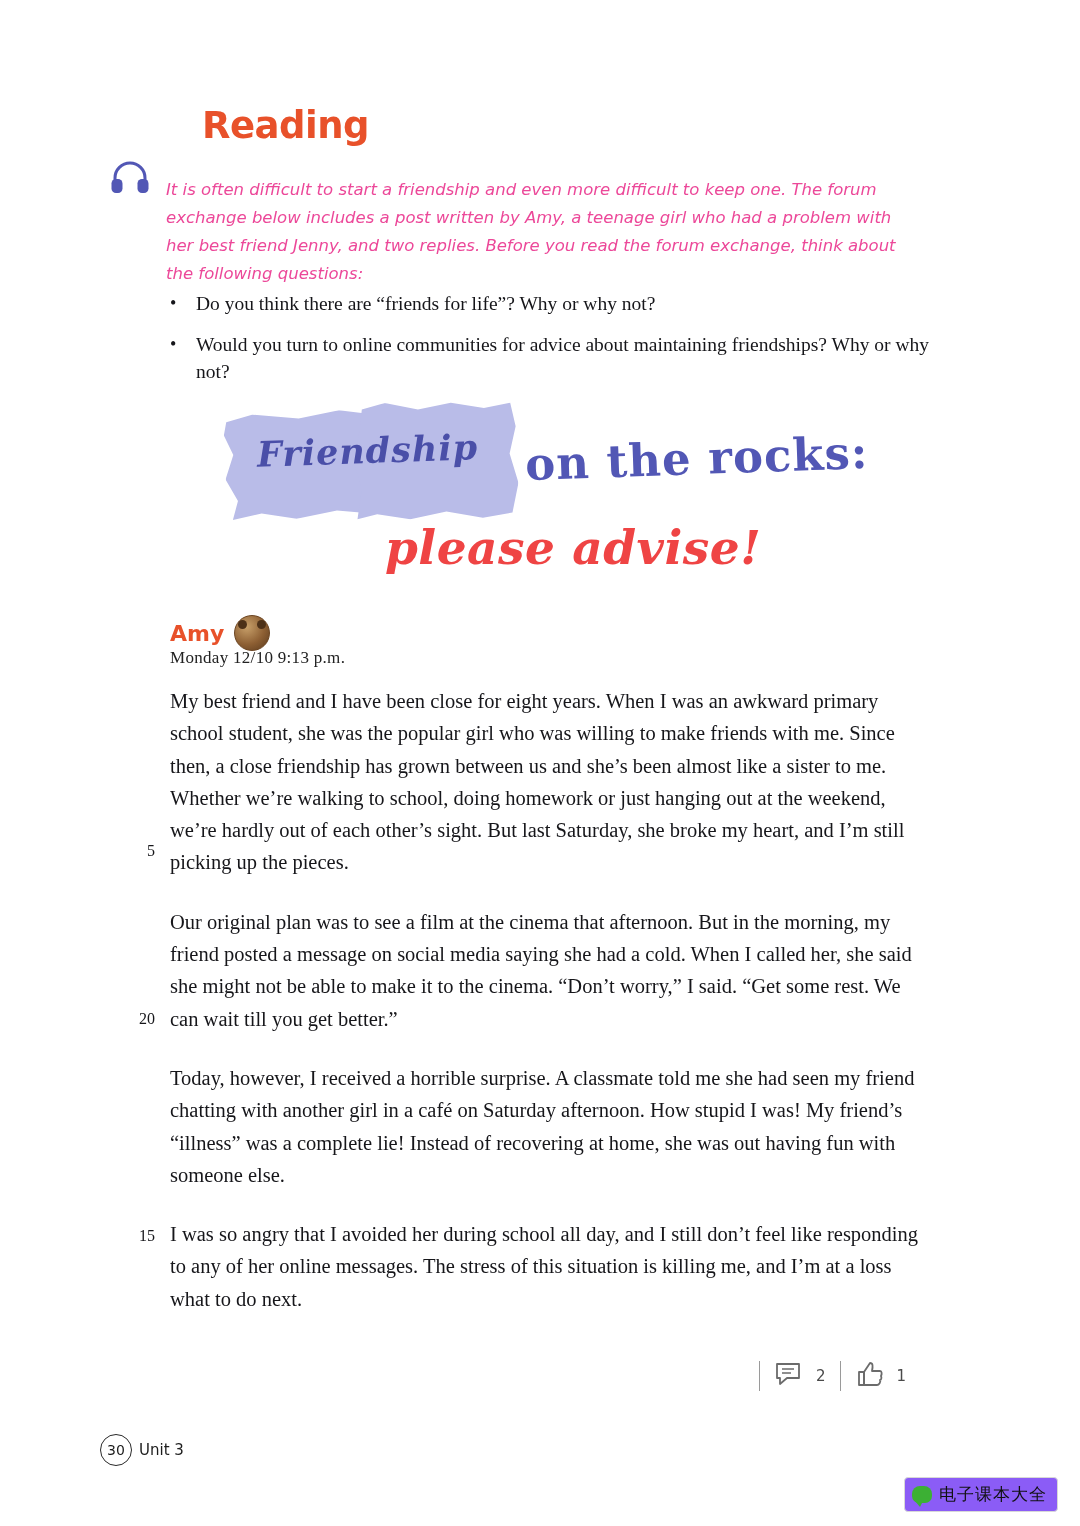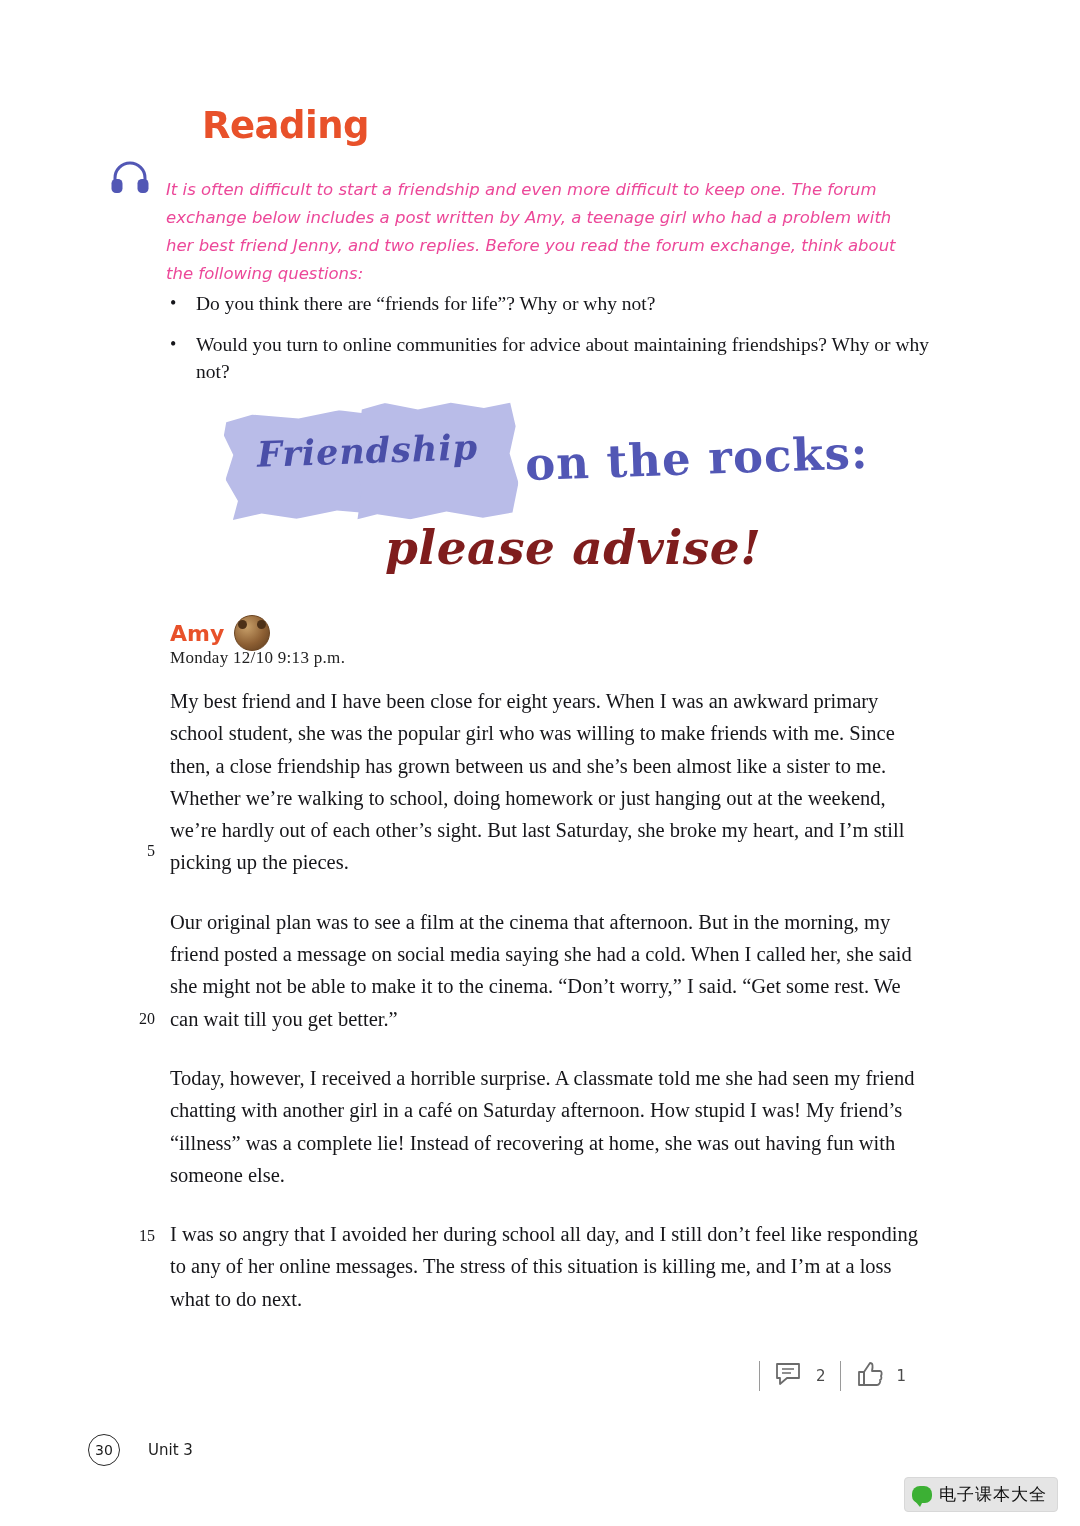--- a/index.html
+++ b/index.html
@@ -135,21 +135,21 @@
     transform: rotate(-2deg);
   }
   .title-line3 {
     position: absolute;
     left: 160px;
     top: 120px;
     font-family: "DejaVu Serif", serif;
     font-weight: bold;
     font-style: italic;
     font-size: 47px;
-    color: #7f1d1d;
+    color: #ef4444;
     letter-spacing: 0.5px;
   }
 
   
   .author-row {
     position: absolute;
     left: 170px;
     top: 615px;
     display: flex;
     align-items: center;
@@ -247,36 +247,37 @@
     width: 30px;
     height: 30px;
     border-radius: 50%;
     border: 1.2px solid #2a2a2a;
     display: flex;
     align-items: center;
     justify-content: center;
     font-family: "DejaVu Sans", sans-serif;
     font-size: 14px;
     color: #1c1c1c;
+    margin-left: 12px;
   }
   .unit-label {
     font-family: "DejaVu Sans", sans-serif;
     font-size: 15px;
     color: #1c1c1c;
-    margin-left: 28px;
+    margin-left: 7px;
   }
 
   
   .watermark {
     position: absolute;
     right: 22px;
     bottom: 14px;
     display: flex;
     align-items: center;
-    background: #e5e5e5;
+    background: #8b5cf6;
     border: 1px solid #d8d8d8;
     border-radius: 4px;
     padding: 5px 10px 5px 7px;
   }
   .wechat-badge {
     width: 20px;
     height: 17px;
     background: #3cb034;
     border-radius: 8px 8px 7px 7px;
     position: relative;

